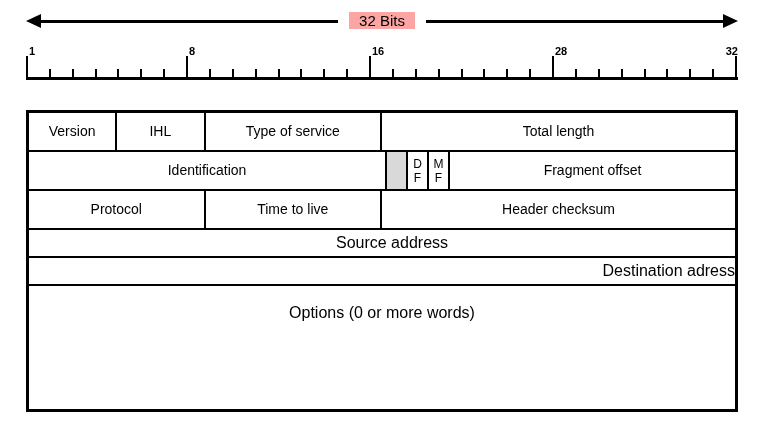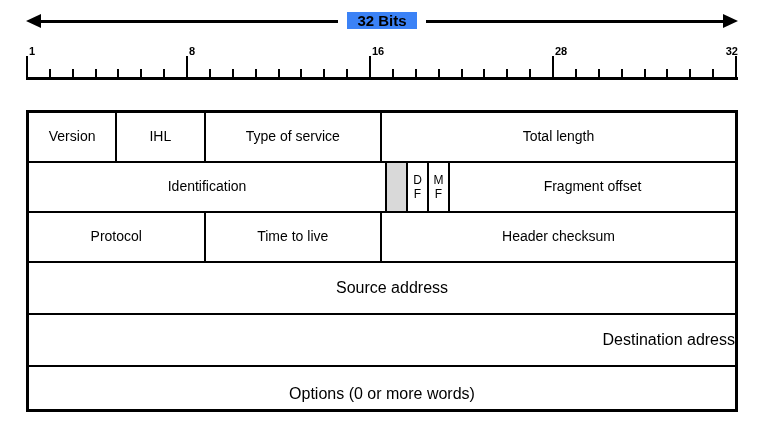--- a/index.html
+++ b/index.html
@@ -54,23 +54,22 @@
   .bits-label {
     position: absolute;
     left: 0; right: 0;
     top: 0;
     text-align: center;
     font-size: 15px;
     line-height: 30px;
     background: transparent;
   }
   .bits-label span {
-    background: #3b82f6;
+    background: #fca5a5;
     padding: 0 10px;
-    font-weight: bold;
   }
 
   
   .ruler {
     position: absolute;
     left: 26px;
     top: 46px;
     width: 712px;
     height: 34px;
   }
@@ -111,22 +110,22 @@
     border: 3px solid #000;
     box-sizing: border-box;
   }
   .hdr-row {
     position: relative;
     display: flex;
     box-sizing: border-box;
     border-bottom: 2px solid #000;
   }
   .hdr-row:last-child { border-bottom: none; }
-  .hdr-row.r1, .hdr-row.r2, .hdr-row.r3 { height: 50px; }
-  .hdr-row.r4, .hdr-row.r5 { height: 52px; padding-left: 20px; }
+  .hdr-row.r1, .hdr-row.r2, .hdr-row.r3 { height: 39px; }
+  .hdr-row.r4, .hdr-row.r5 { height: 28px; padding-left: 20px; }
   .hdr-row.r6 { height: 53px; }
 
   .cell {
     position: relative;
     box-sizing: border-box;
     display: flex;
     align-items: center;
     justify-content: center;
     font-size: 14px;
     line-height: 1.1;

